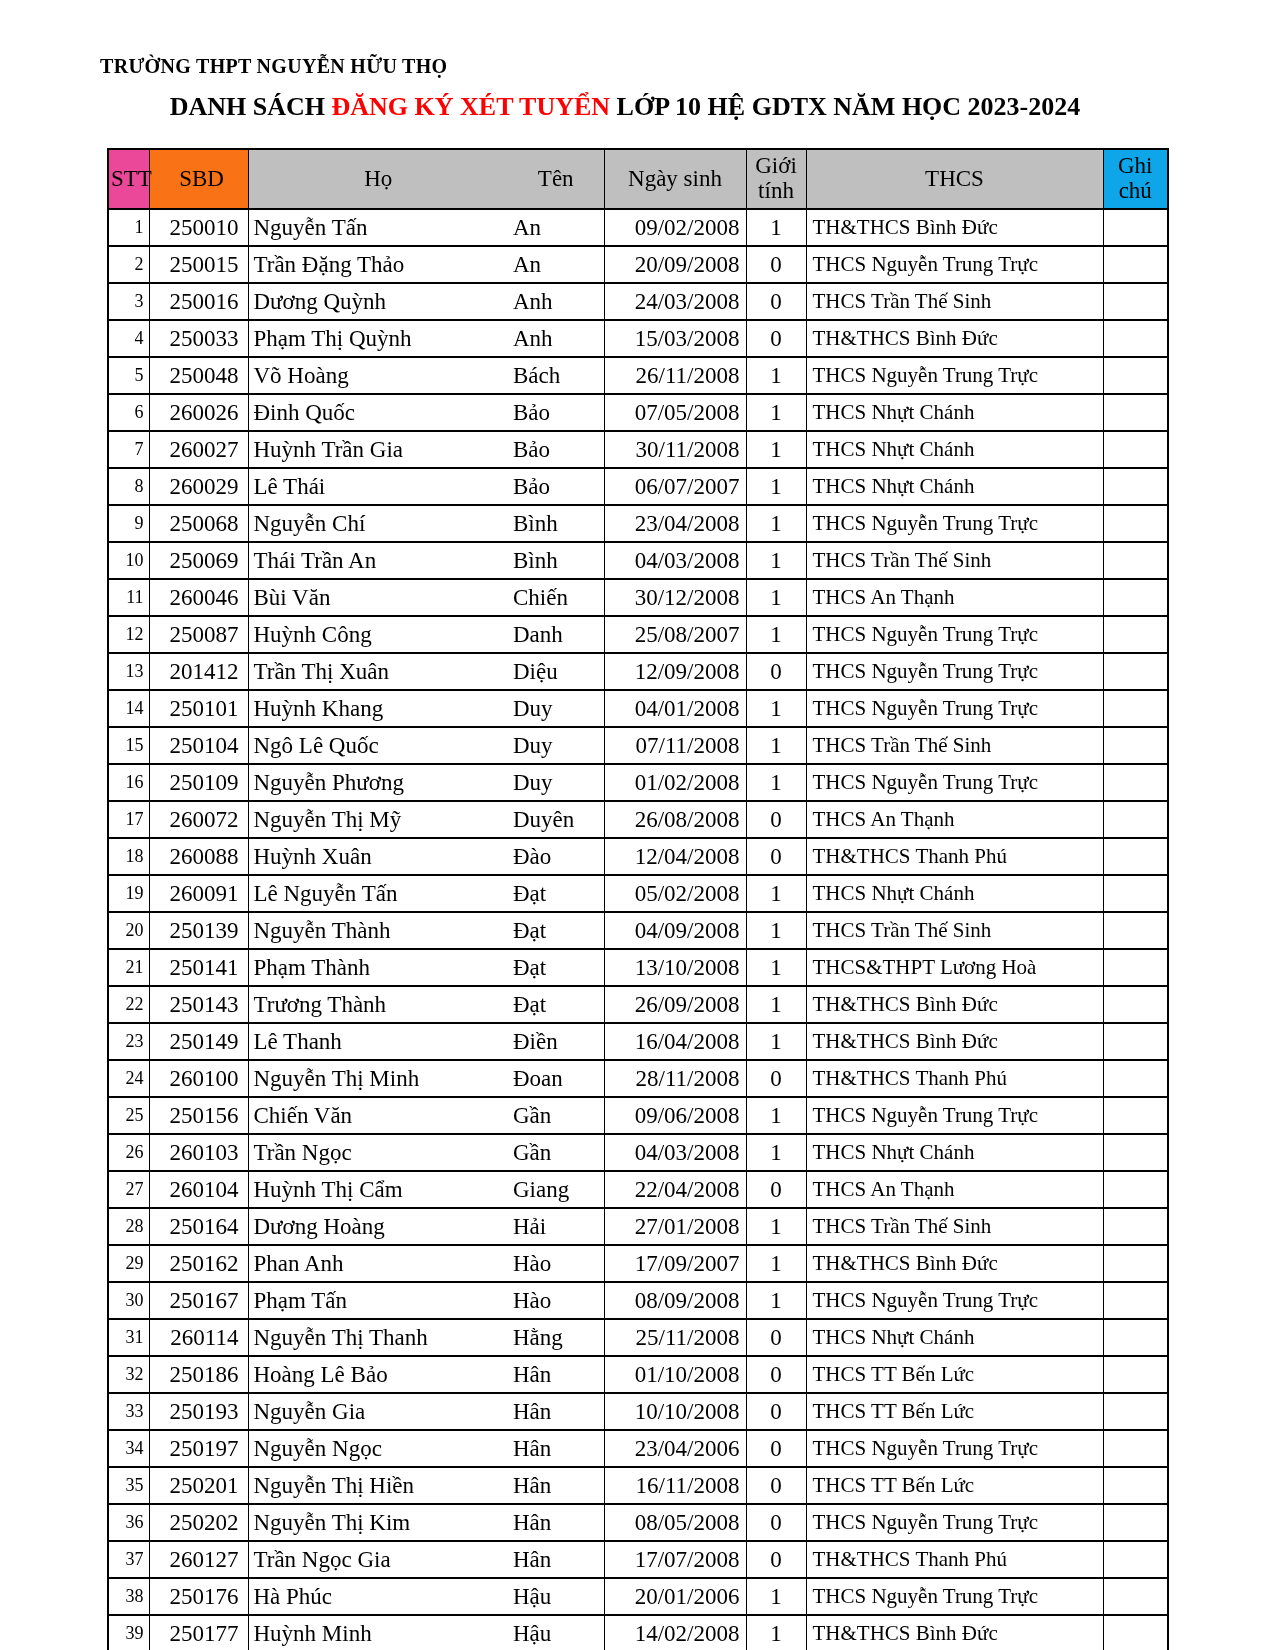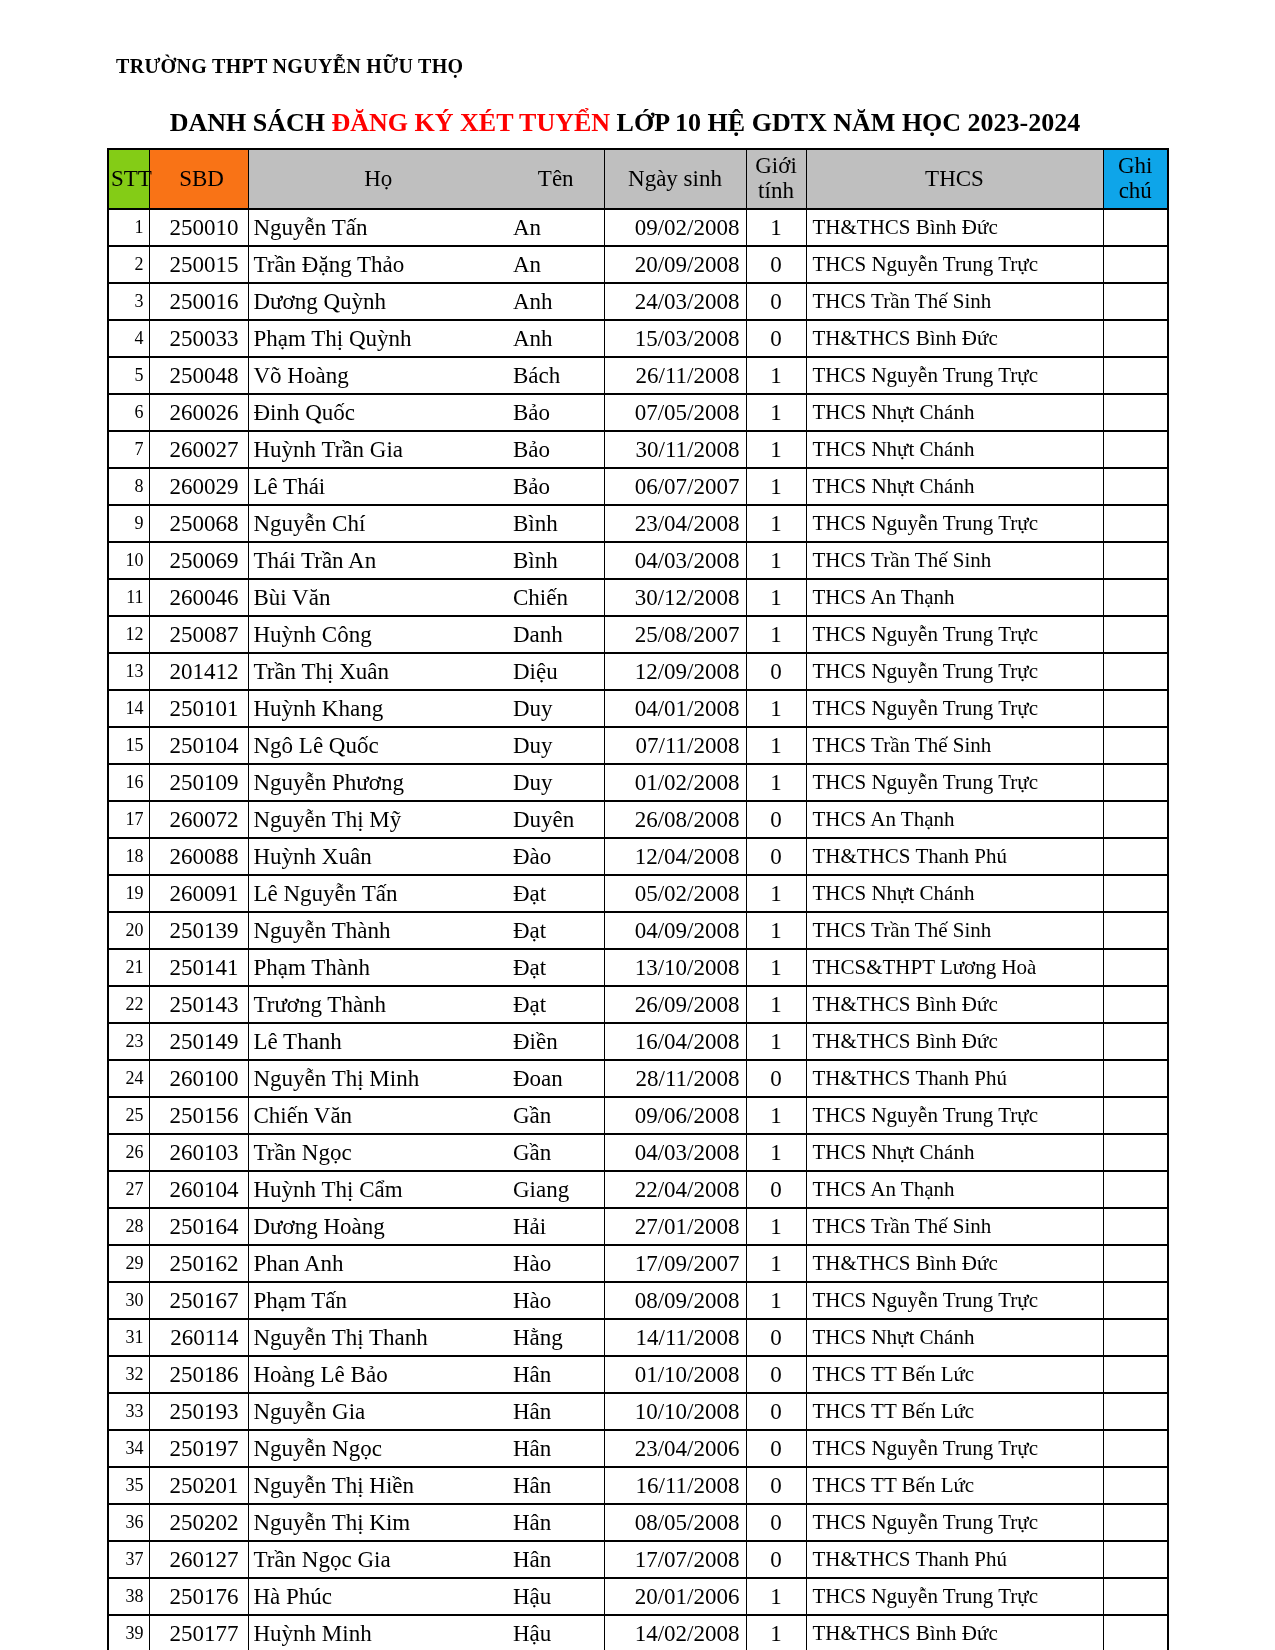--- a/index.html
+++ b/index.html
@@ -7,31 +7,31 @@
     position: relative;
     width: 1275px;
     height: 1650px;
     background: #ffffff;
     font-family: "Liberation Serif", "DejaVu Serif", serif;
     color: #000000;
     overflow: hidden;
   }
   .school-name {
     position: absolute;
-    left: 116px;
+    left: 100px;
     top: 55px;
     font-size: 20px;
     font-weight: bold;
     letter-spacing: 0.3px;
     white-space: nowrap;
   }
   .doc-title {
     position: absolute;
     left: 95px;
-    top: 108px;
+    top: 92px;
     width: 1060px;
     text-align: center;
     font-size: 26px;
     font-weight: bold;
     white-space: nowrap;
   }
   table.list {
     position: absolute;
     left: 107px;
     top: 148px;
@@ -89,21 +89,21 @@
       <col style="width:99px">
       <col style="width:260px">
       <col style="width:96px">
       <col style="width:142px">
       <col style="width:60px">
       <col style="width:297px">
       <col style="width:65px">
     </colgroup>
     <thead>
       <tr>
-        <th style="background: #84cc16;">STT</th>
+        <th style="background: #ec4899;">STT</th>
         <th style="background: #f97316; padding-left: 8px;">SBD</th>
         <th class="h-ho" style="background: rgb(191, 191, 191);">Họ</th>
         <th class="h-ten" style="background: rgb(191, 191, 191);">Tên</th>
         <th style="background: rgb(191, 191, 191);">Ngày sinh</th>
         <th style="background: rgb(191, 191, 191);">Giới tính</th>
         <th style="background: rgb(191, 191, 191);">THCS</th>
         <th style="background: #0ea5e9;">Ghi chú</th>
       </tr>
     </thead>
     <tbody>
@@ -405,21 +405,21 @@
           <td class="c-date">08/09/2008</td>
           <td class="c-gender">1</td>
           <td class="c-thcs">THCS Nguyễn Trung Trực</td>
           <td class="c-note"></td>
         </tr>
         <tr>
           <td class="c-stt">31</td>
           <td class="c-sbd">260114</td>
           <td class="c-ho">Nguyễn Thị Thanh</td>
           <td class="c-ten">Hằng</td>
-          <td class="c-date">14/11/2008</td>
+          <td class="c-date">25/11/2008</td>
           <td class="c-gender">0</td>
           <td class="c-thcs">THCS Nhựt Chánh</td>
           <td class="c-note"></td>
         </tr>
         <tr>
           <td class="c-stt">32</td>
           <td class="c-sbd">250186</td>
           <td class="c-ho">Hoàng Lê Bảo</td>
           <td class="c-ten">Hân</td>
           <td class="c-date">01/10/2008</td>

